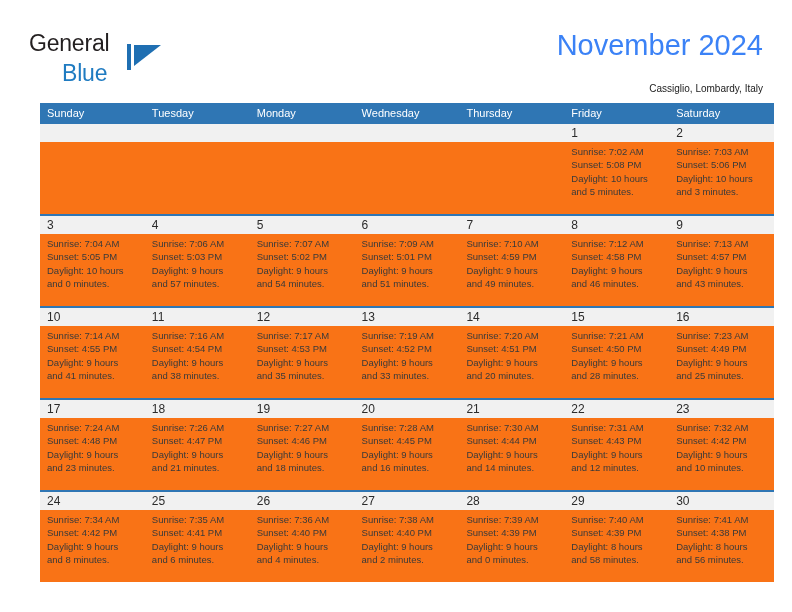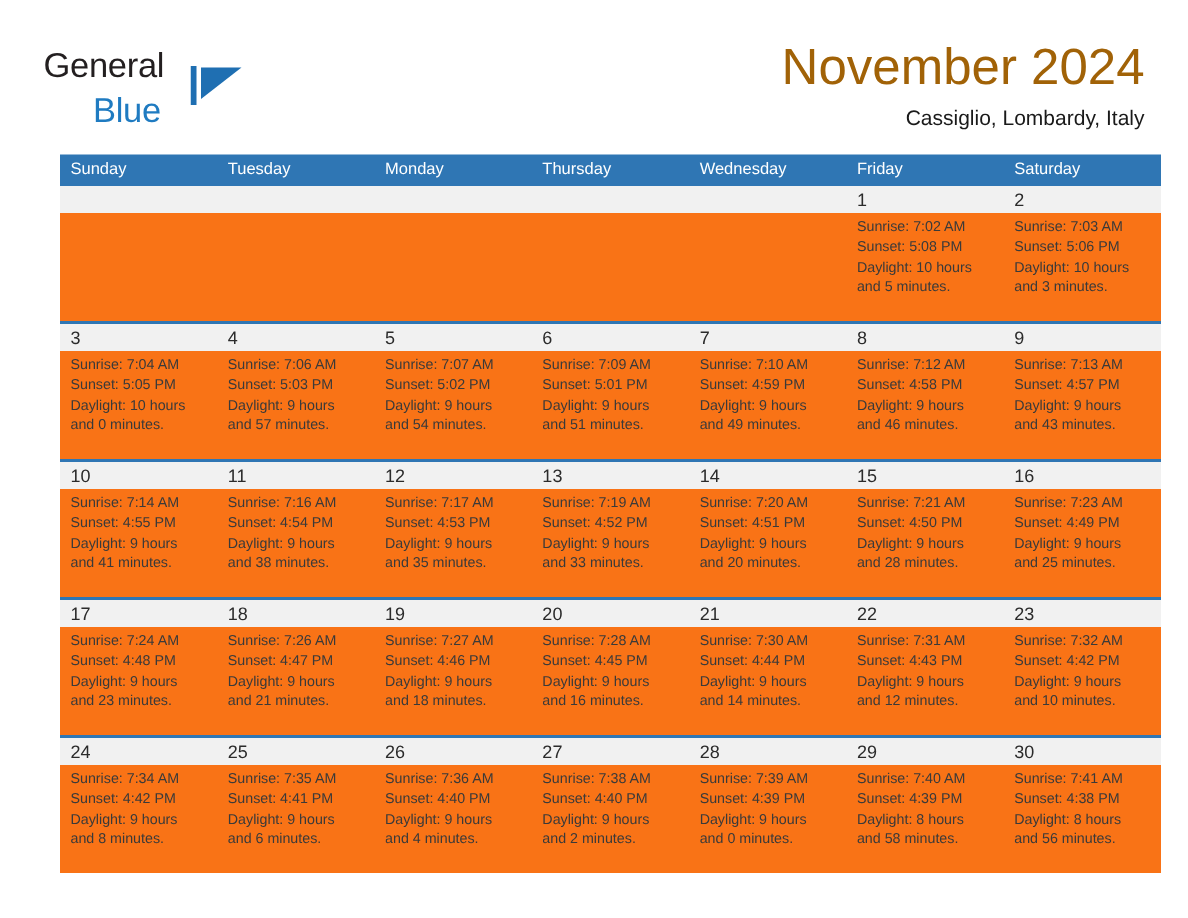--- a/index.html
+++ b/index.html
@@ -63,31 +63,31 @@
   }
   .brand-mark svg { display: block; }
 
   .title-block {
     position: absolute;
     right: 0;
     top: 0;
     text-align: right;
   }
   .cal-title {
-    font-size: 34px;
-    color: #a16207;
+    font-size: 29px;
+    color: #3b82f6;
     line-height: 34px;
     white-space: nowrap;
     font-weight: normal;
   }
   .cal-subtitle {
-    font-size: 14px;
+    font-size: 10px;
     color: #1a1a1a;
     line-height: 22px;
-    margin-top: 5px;
+    margin-top: 16px;
     white-space: nowrap;
   }
 
   
   .calendar {
     position: absolute;
     left: 40px;
     top: 103px;
     width: 734px;
   }
@@ -173,22 +173,22 @@
       <div class="cal-subtitle">Cassiglio, Lombardy, Italy</div>
     </div>
 
   </div>
 
   <div class="calendar">
     <div class="dow-row" id="dow-row">
         <div class="dow-cell">Sunday</div>
         <div class="dow-cell">Tuesday</div>
         <div class="dow-cell">Monday</div>
+        <div class="dow-cell">Wednesday</div>
         <div class="dow-cell">Thursday</div>
-        <div class="dow-cell">Wednesday</div>
         <div class="dow-cell">Friday</div>
         <div class="dow-cell">Saturday</div>
       </div>
     <div id="weeks-container">
         <div class="week">
           <div class="week-dates">
             <div class="date-cell"></div>
             <div class="date-cell"></div>
             <div class="date-cell"></div>
             <div class="date-cell"></div>

